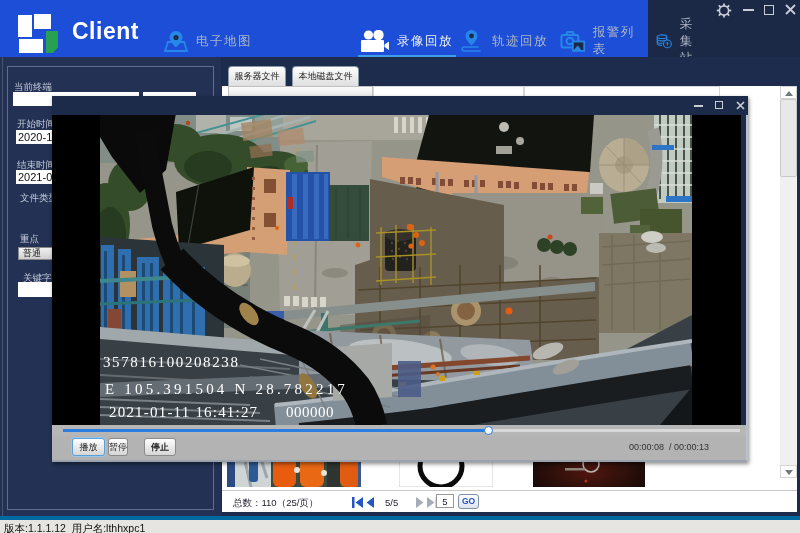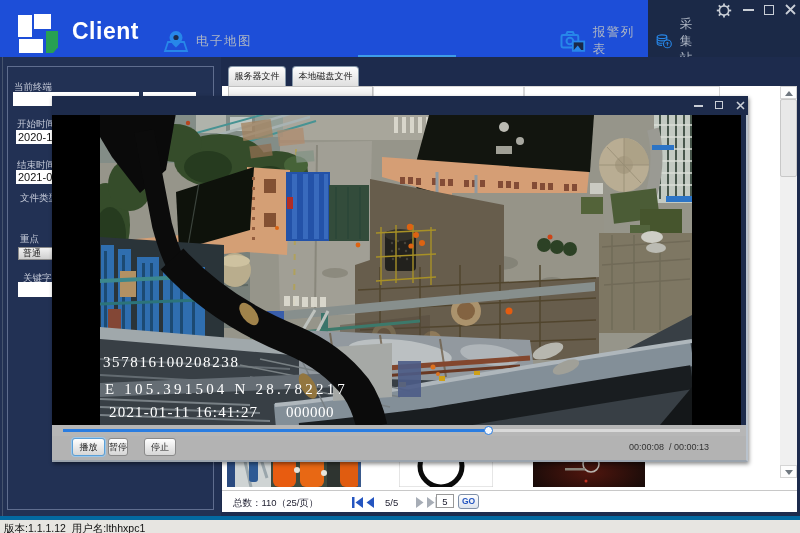--- a/index.html
+++ b/index.html
@@ -73,21 +73,38 @@
   <div class="nav" style="left:163px;">
     <svg width="26" height="24" viewBox="0 0 26 24" style="margin-right:7px;">
       <path d="M5 13 L21 13 L24 22 L2 22 Z" fill="none" stroke="#2787e9" stroke-width="1.8"></path>
       <path d="M13 2 a6.5 6.5 0 0 1 6.5 6.5 c0 4.5-6.5 10-6.5 10 s-6.5-5.5-6.5-10 A6.5 6.5 0 0 1 13 2 Z" fill="#2787e9"></path>
       <circle cx="13" cy="8.5" r="2.6" fill="#1d2b4b"></circle>
     </svg>
     <span class="txt">电子地图</span>
   </div>
 
 
-
+  <div class="nav sel" style="left:360px;">
+    <svg width="30" height="22" viewBox="0 0 30 22" style="margin-right:7px;">
+      <circle cx="8.5" cy="5" r="4.6" fill="#fff"></circle>
+      <circle cx="18.5" cy="5" r="5.2" fill="#fff"></circle>
+      <rect x="1" y="10" width="23" height="12" rx="1" fill="#fff"></rect>
+      <path d="M24.5 14.5 L29 11.5 L29 20 L24.5 17 Z" fill="#fff"></path>
+    </svg>
+    <span class="txt">录像回放</span>
+  </div>
+
+  <div class="nav" style="left:458px;">
+    <svg width="27" height="24" viewBox="0 0 27 24" style="margin-right:7px;">
+      <path d="M13.5 1 a6 6 0 0 1 6 6 c0 4-6 9.5-6 9.5 s-6-5.5-6-9.5 A6 6 0 0 1 13.5 1 Z" fill="#2787e9"></path>
+      <circle cx="13.5" cy="7" r="2.4" fill="#1d2b4b"></circle>
+      <path d="M6 18 L20 18 M6 18 c-2.4 0-2.4 4 0 4 L22 22" fill="none" stroke="#2787e9" stroke-width="1.6" stroke-linecap="round"></path>
+    </svg>
+    <span class="txt">轨迹回放</span>
+  </div>
 
   <div class="nav" style="left:560px;">
     <svg width="26" height="24" viewBox="0 0 26 24" style="margin-right:7px;">
       <rect x="1.5" y="6" width="17" height="12.5" rx="1.5" fill="none" stroke="#2787e9" stroke-width="2"></rect>
       <path d="M6 6 L7.5 3 L13 3 L14.5 6" fill="none" stroke="#2787e9" stroke-width="2"></path>
       <circle cx="10" cy="12" r="3.4" fill="none" stroke="#2787e9" stroke-width="2"></circle>
       <rect x="13" y="12.5" width="11.5" height="9.5" fill="#1b2946" stroke="#2787e9" stroke-width="1.8"></rect>
       <path d="M14 21 L18 16.5 L21.5 21 Z" fill="#2787e9"></path>
     </svg>
     <span class="txt">报警列表</span>
@@ -589,17 +606,17 @@
       </g>
     </svg>
     <div id="vslider">
       <div style="position:absolute; left:11px; top:4px; width:425px; height:3px; background:#2a7de1;"></div>
       <div style="position:absolute; left:441px; top:4px; width:247px; height:3px; background:#d9d9d9;"></div>
       <div style="position:absolute; left:432px; top:1px; width:9px; height:9px; border-radius:50%; background:#f5f9ff; border:1px solid #2a7de1;"></div>
     </div>
     <div id="vctrl">
       <div class="vbtn" style="left:20px; width:33px; border-color:#5aa0d8; box-shadow:0 0 0 1px #9cc6e8;">播放</div>
       <div class="vbtn" style="left:56px; width:20px;">暂停</div>
-      <div class="vbtn" style="left:92px; width:32px;">停止</div>
+      <div class="vbtn" style="left:92px; width:32px;font-weight:bold;">停止</div>
       <div id="vtime" style="right:auto; left:577px;">00:00:08&nbsp;&nbsp;/&nbsp;00:00:13</div>
     </div>
   </div>
 </div>
 
 </body></html>

